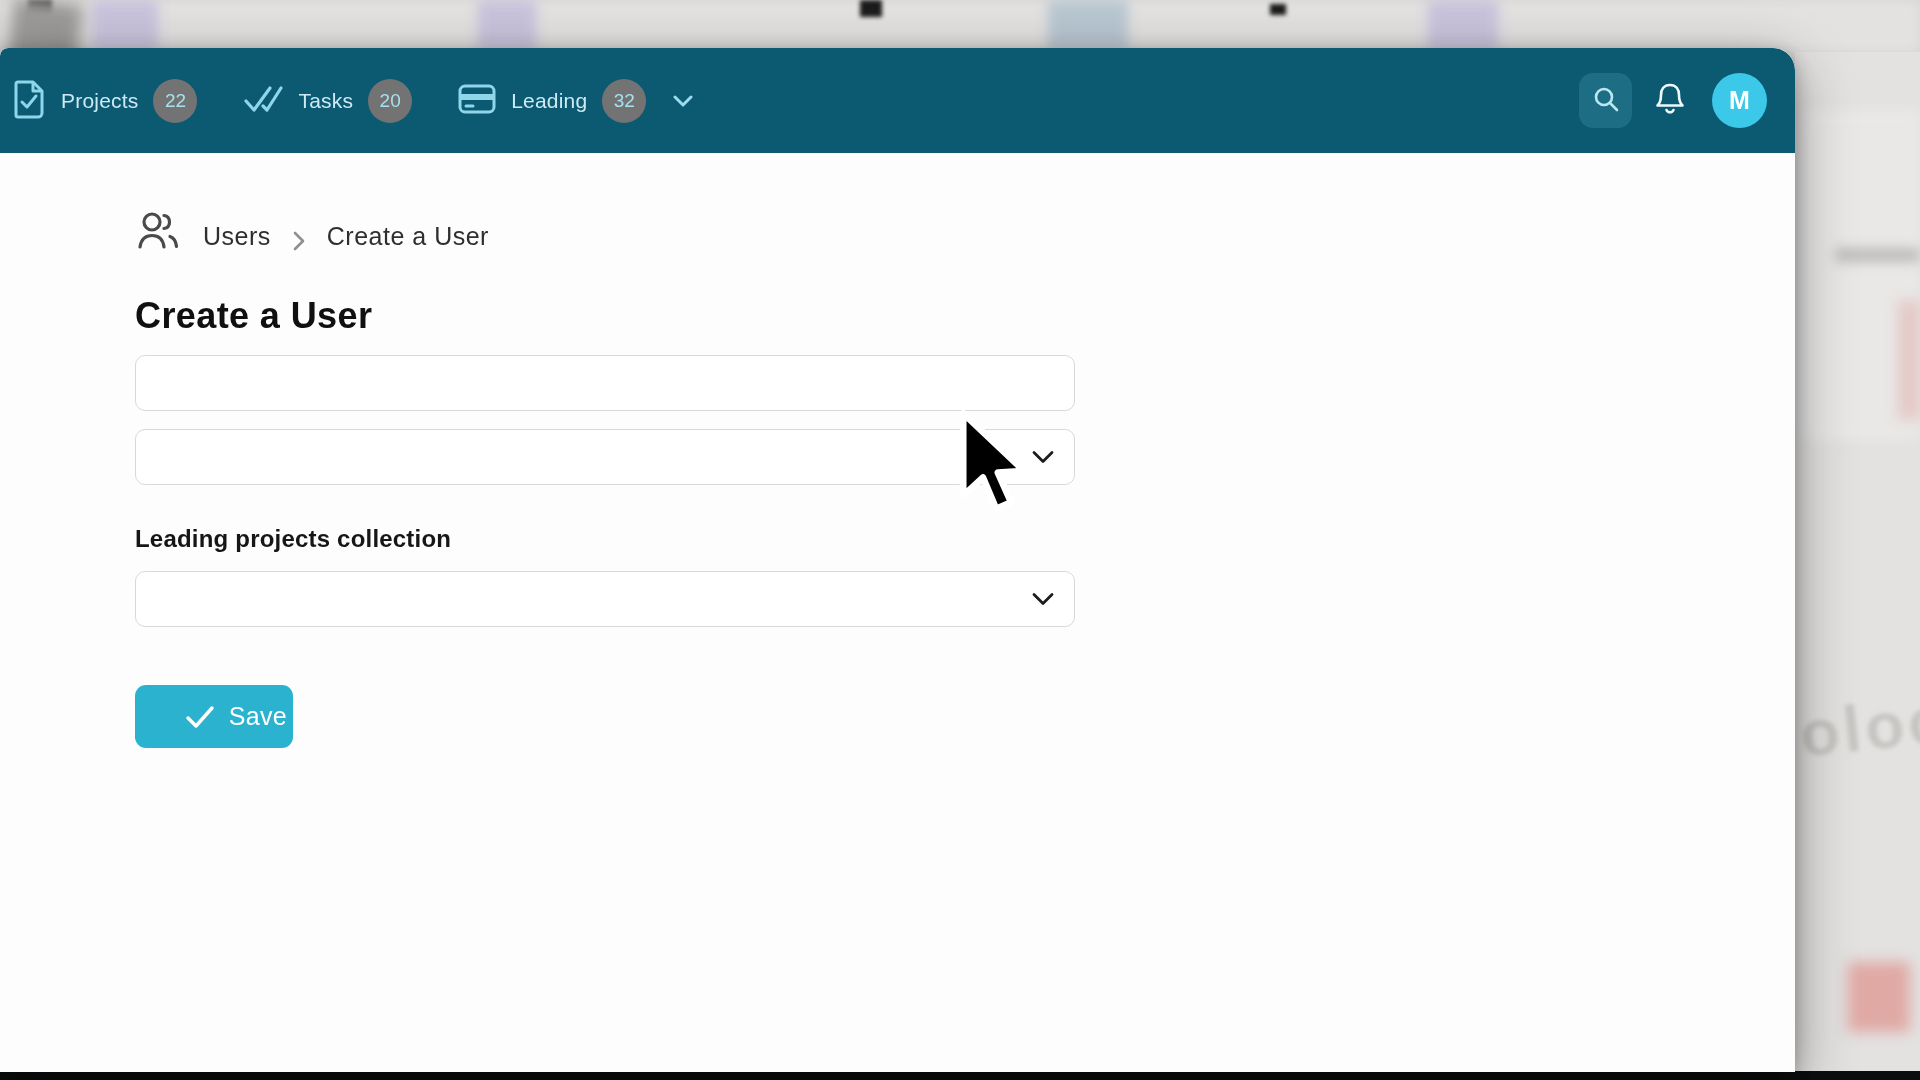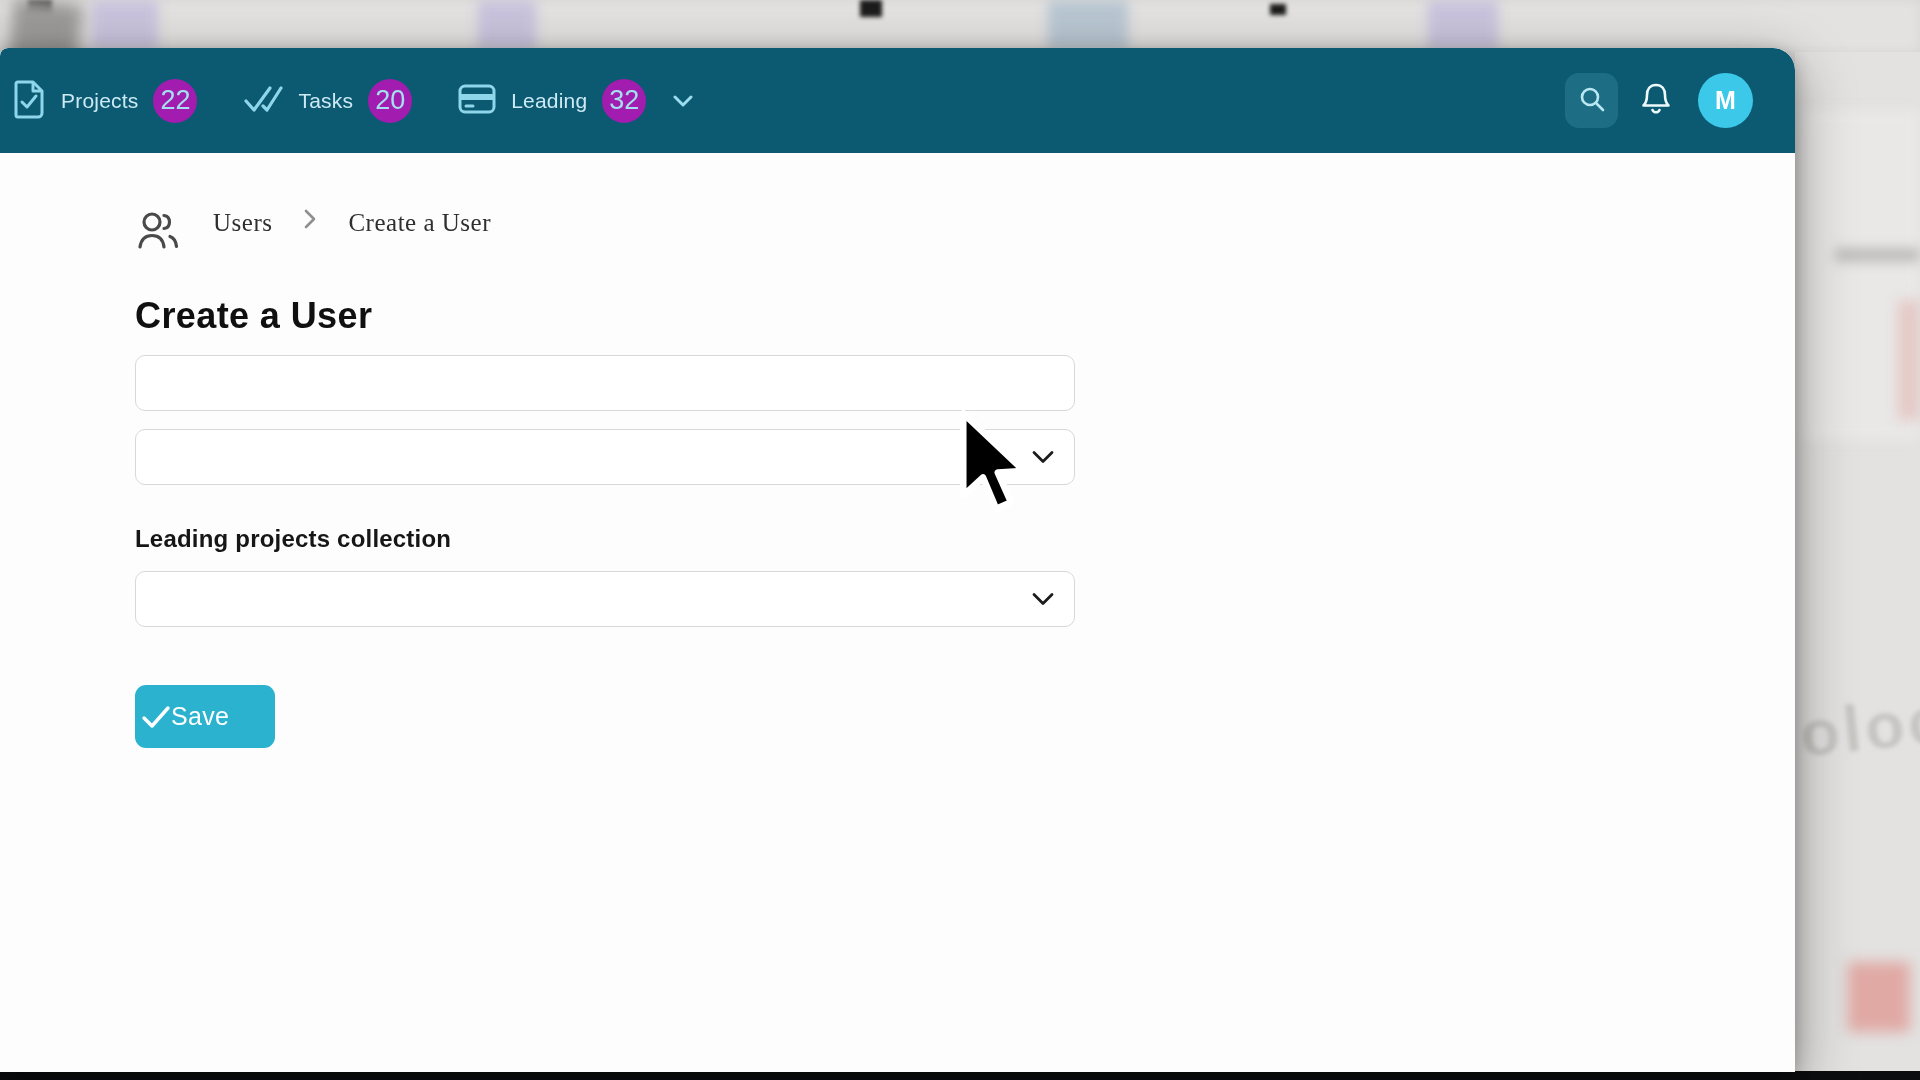--- a/index.html
+++ b/index.html
@@ -29,68 +29,68 @@
   .app-window{
     position:absolute;left:0;top:48px;width:1795px;height:1024px;
     background:#fdfdfe;border-radius:8px 22px 0 0;
     box-shadow:0 18px 60px rgba(0,0,0,.38), 0 4px 18px rgba(0,0,0,.25);
     overflow:hidden;
   }
 
   
   .navbar{
     height:105px;background:#0b5a72;display:flex;align-items:center;
-    padding:0 42px 0 12px;box-sizing:border-box;border-radius:8px 22px 0 0;
+    padding:0 28px 0 12px;box-sizing:border-box;border-radius:8px 22px 0 0;
   }
   .nav-item{display:flex;align-items:center;gap:15px;margin-right:46px;cursor:pointer;}
   .nav-item .label{color:#cdeaf4;font-size:21px;font-weight:500;letter-spacing:.2px;}
   .badge{
-    min-width:44px;height:44px;border-radius:50%;background:#a21caf;
-    color:#a5e0f0;font-size:27px;font-weight:500;
+    min-width:44px;height:44px;border-radius:50%;background:#737373;
+    color:#a5e0f0;font-size:19px;font-weight:500;
     display:flex;align-items:center;justify-content:center;text-align:right;
   }
   .nav-chevron{margin-left:4px;display:flex;align-items:center;}
   .nav-spacer{flex:1;}
   .search-btn{
     width:53px;height:55px;border-radius:14px;background:#1d6e84;
     display:flex;align-items:center;justify-content:center;cursor:pointer;
   }
   .bell-btn{margin-left:22px;display:flex;align-items:center;cursor:pointer;}
   .avatar{
     margin-left:26px;width:55px;height:55px;border-radius:50%;
     background:#3bc8e9;color:#ffffff;font-size:25px;font-weight:700;
     display:flex;align-items:center;justify-content:center;cursor:pointer;
   }
 
   
   .content{padding:0 0 0 135px;}
-  .breadcrumb{display:flex;align-items:flex-start;gap:32px;margin-top:56px;font-family:Liberation Serif, serif;}
+  .breadcrumb{display:flex;align-items:flex-end;gap:22px;margin-top:56px;}
   .breadcrumb .crumb{font-size:25px;color:#2f2f2f;letter-spacing:.5px;cursor:pointer;}
   .breadcrumb .crumb.current{cursor:default;}
   .breadcrumb .sep{color:#8f8f8f;font-size:24px;display:flex;align-items:center;}
   .page-title{margin:44px 0 0 0;font-size:36px;font-weight:700;color:#101010;letter-spacing:.4px;}
 
   .form{width:940px;}
   .field-label{margin-top:40px;font-size:24px;font-weight:600;color:#161616;letter-spacing:.2px;}
   .field-label.first{margin-top:38px;}
   .text-input,.select-box{
     margin-top:18px;width:940px;height:56px;box-sizing:border-box;
     border:1.5px solid #d8d8d8;border-radius:10px;background:#ffffff;
     font-size:22px;color:#222;padding:0 20px;outline:none;
   }
   .select-box{
     position:relative;display:flex;align-items:center;cursor:pointer;
   }
   .select-box .sel-value{flex:1;}
   .select-box .chev{position:absolute;right:20px;top:50%;transform:translateY(-50%);display:flex;}
 
   .save-btn{
-    margin-top:58px;width:140px;height:63px;border:none;border-radius:11px;
+    margin-top:58px;width:158px;height:63px;border:none;border-radius:11px;
     background:#2bb2cf;color:#ffffff;font-size:25px;font-weight:500;
-    display:flex;align-items:center;justify-content:flex-start;
+    display:flex;align-items:center;justify-content:flex-end;gap:14px;
     cursor:pointer;font-family:"Liberation Sans", sans-serif;letter-spacing:.3px;
   }
 
   
   .cursor{position:absolute;left:958px;top:410px;pointer-events:none;z-index:50;}
 </style>
 </head>
 <body>
 
 <div class="backdrop">

